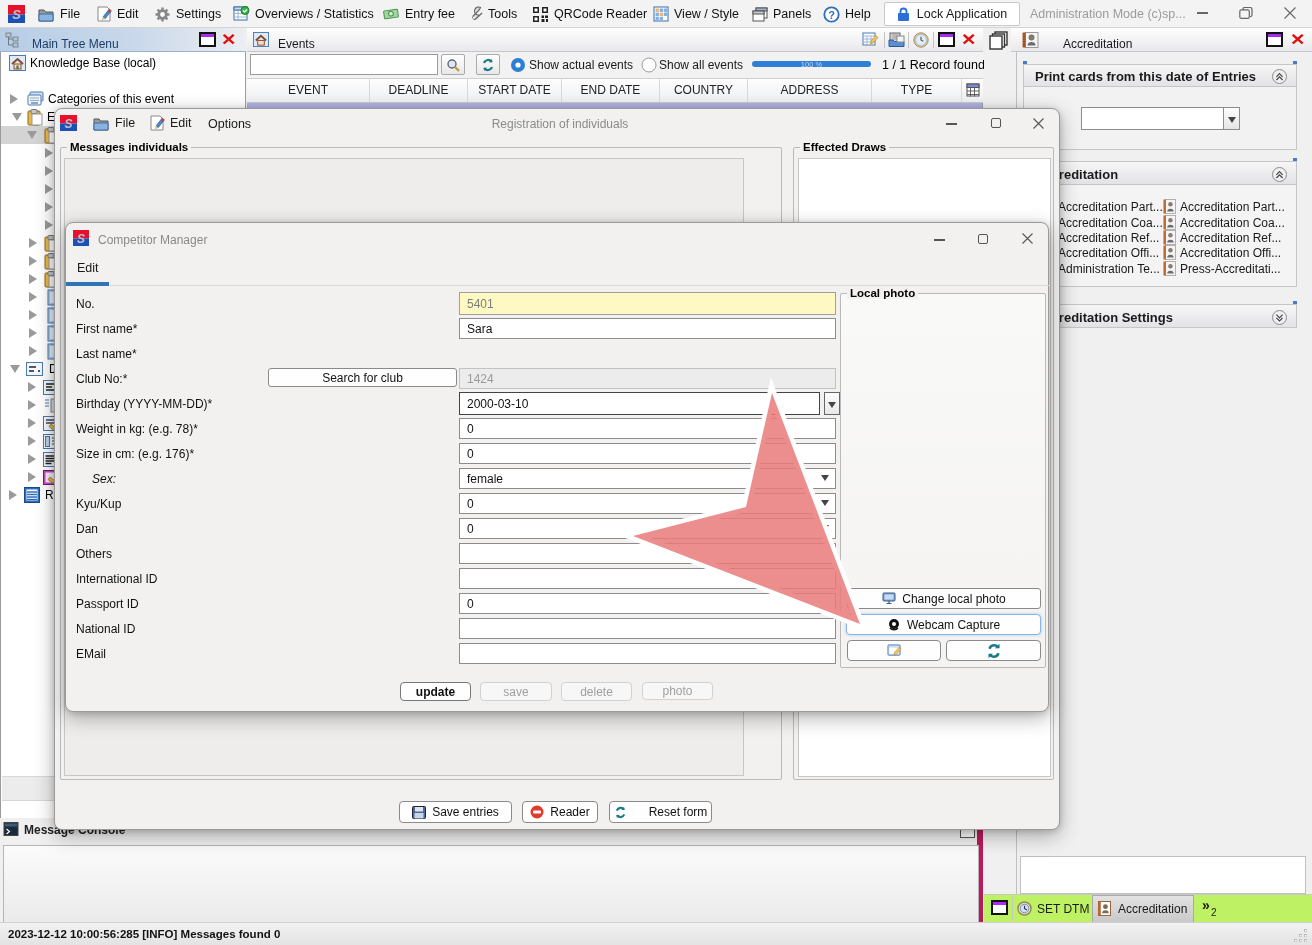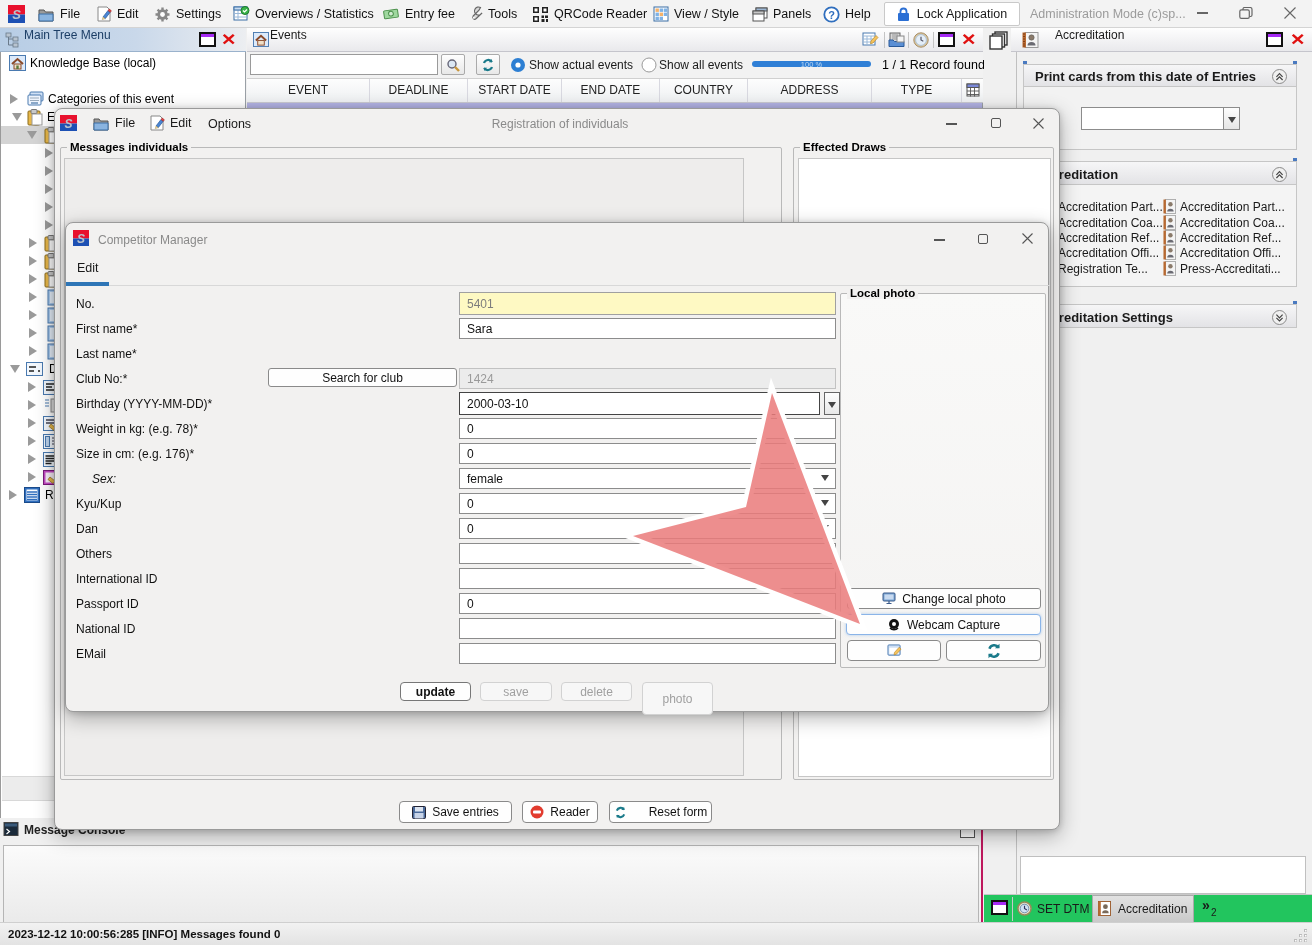--- a/index.html
+++ b/index.html
@@ -3,21 +3,21 @@
 *{margin:0;padding:0;box-sizing:border-box;}
 html,body{width:1312px;height:945px;overflow:hidden;}
 body{font-family:"Liberation Sans",sans-serif;font-size:12px;color:#1a1a1a;background:#f0f0f0;position:relative;}
 .abs{position:absolute;}
 .row{display:flex;align-items:center;}
 svg{display:block;}
 
 #menubar{left:0;top:0;width:1312px;height:28px;background:#f3f3f3;border-bottom:1px solid #d4d4d4;}
 #menubar .mi{position:absolute;top:0;height:28px;display:flex;align-items:center;gap:5px;font-size:12.5px;color:#111;}
 
-.ptitle{position:absolute;height:24px;display:flex;align-items:flex-start;font-size:12px;}
+.ptitle{position:absolute;height:24px;display:flex;align-items:flex-end;font-size:12px;padding-left:8px;}
 .graybar{background:linear-gradient(#fefefe,#e9e9ec);border-bottom:1px solid #c5c5cc;}
 
 .pmax{position:absolute;width:17px;height:15px;background:#fff;border:2px solid #111;}
 .pmax:before{content:"";position:absolute;left:0;top:0;right:0;height:3px;background:#a62bf5;}
 .px{position:absolute;font-weight:bold;color:#e01010;font-size:16px;line-height:1;transform:scaleX(1.15);}
 
 .trow{position:absolute;height:18px;display:flex;align-items:center;font-size:12px;color:#000;}
 .arr-r{width:0;height:0;border-left:8px solid #9a9a9a;border-top:5px solid transparent;border-bottom:5px solid transparent;}
 .arr-d{width:0;height:0;border-top:8px solid #9a9a9a;border-left:5px solid transparent;border-right:5px solid transparent;}
 
@@ -517,21 +517,21 @@
         </svg>
         <span style="white-space:nowrap;">Accreditation Offi...</span>
       </div>
     <div class="row" style="position:absolute;left:24px;top:62px;gap:4px;">
         <svg width="13" height="15" viewBox="0 0 14 16">
           <rect x="2.5" y="0.5" width="11" height="15" fill="#f4f4f4" stroke="#aaa"></rect>
           <rect x="0.5" y="0.5" width="2.6" height="15" fill="#b86a32"></rect>
           <circle cx="8" cy="5.5" r="2.4" fill="#8a7a6a"></circle>
           <path d="M4.5,13.5 a3.5,3.2 0 0 1 7,0 Z" fill="#6a6a72"></path>
         </svg>
-        <span style="white-space:nowrap;">Registration Te...</span>
+        <span style="white-space:nowrap;">Administration Te...</span>
       </div>
     <div class="row" style="position:absolute;left:146px;top:0px;gap:4px;">
         <svg width="13" height="15" viewBox="0 0 14 16">
           <rect x="2.5" y="0.5" width="11" height="15" fill="#f4f4f4" stroke="#aaa"></rect>
           <rect x="0.5" y="0.5" width="2.6" height="15" fill="#b86a32"></rect>
           <circle cx="8" cy="5.5" r="2.4" fill="#8a7a6a"></circle>
           <path d="M4.5,13.5 a3.5,3.2 0 0 1 7,0 Z" fill="#6a6a72"></path>
         </svg>
         <span style="white-space:nowrap;">Accreditation Part...</span>
       </div>
@@ -578,21 +578,21 @@
     </div>
   <div style="position:absolute;left:6px;top:252px;width:274px;height:24px;background:linear-gradient(#f6f6f7,#e3e3e6);border:1px solid #c6c6c6;">
     <span style="position:absolute;left:11px;top:5px;font-weight:bold;font-size:13px;">Accreditation Settings</span>
     <svg style="position:absolute;right:9px;top:5px;" width="15" height="15">
         <circle cx="7.5" cy="7.5" r="7" fill="#f0f0f0" stroke="#8a8a8a"></circle>
         <path d="M4.4,4.7 L7.5,7.8 L10.6,4.7 M4.4,7.9 L7.5,11 L10.6,7.9" fill="none" stroke="#444" stroke-width="1.2"></path>
       </svg>
   </div>
   <div style="position:absolute;left:3px;top:804px;width:286px;height:38px;background:#fff;border:1px solid #c0c0c0;"></div>
 </div>
-<div class="abs" id="tabbar2" style="left:984px;top:894px;width:328px;height:28px;background:#22c55e;border-top:1px solid #c8c8c8;">
+<div class="abs" id="tabbar2" style="left:984px;top:894px;width:328px;height:28px;background:#bef264;border-top:1px solid #c8c8c8;">
   <div style="position:absolute;left:28px;top:2px;width:1px;height:24px;background:#c8c8c8;"></div>
   <div style="position:absolute;left:7px;top:5px;width:17px;height:15px;background:#fff;border:2px solid #111;">
       <div style="position:absolute;left:0;top:0;right:0;height:3px;background:#a62bf5;"></div>
     </div>
   <svg style="position:absolute;left:33px;top:6px;" width="15" height="15" viewBox="0 0 16 16">
       <circle cx="8" cy="8" r="7" fill="#e8e4d0" stroke="#9a8a5a" stroke-width="1.6"></circle>
       <circle cx="8" cy="8" r="4.6" fill="#cfe2f3" stroke="#6a8aaa"></circle>
       <path d="M8,5 V8 L10.5,9.5" stroke="#335" stroke-width="1.2" fill="none"></path>
     </svg>
   <span style="position:absolute;left:53px;top:7px;font-size:12px;">SET DTM</span>
@@ -601,21 +601,21 @@
       <rect x="0.5" y="0.5" width="13" height="15" fill="#fff" stroke="#9a5a2a"></rect>
       <rect x="0.5" y="0.5" width="2.5" height="15" fill="#b86a32"></rect>
       <circle cx="8" cy="6" r="2.6" fill="#7a6a5a"></circle>
       <path d="M4.5,13 a3.5,3 0 0 1 7,0 Z" fill="#7a6a5a"></path>
     </svg>
   <span style="position:absolute;left:134px;top:7px;font-size:12px;">Accreditation</span>
   <span style="position:absolute;left:218px;top:2px;font-size:14px;font-weight:bold;">»</span>
   <span style="position:absolute;left:227px;top:12px;font-size:10px;">2</span>
 </div>
 
-<div class="abs" style="left:0;top:818px;width:983px;height:104px;background:#f0f0f0;border-right:2px solid #be185d;">
+<div class="abs" style="left:0;top:818px;width:983px;height:104px;background:#f0f0f0;border-right:6px solid #be185d;">
   <svg style="position:absolute;left:3px;top:4px;" width="16" height="14" viewBox="0 0 15 14">
       <rect x="0.5" y="0.5" width="14" height="13" fill="#1a2a3a" stroke="#444"></rect>
       <rect x="1.5" y="1.5" width="12" height="3" fill="#3a5a7a"></rect>
       <path d="M3,7 l3,2.5 l-3,2.5" stroke="#fff" stroke-width="1.2" fill="none"></path>
     </svg>
   <div style="position:absolute;left:24px;top:5px;font-size:12px;font-weight:bold;color:#222;">Message Console</div>
   <div style="position:absolute;left:3px;top:27px;width:976px;height:93px;border:1px solid #b5b5b5;background:linear-gradient(#fbfbfb,#e7e7e7);"></div>
   <div style="position:absolute;left:960px;top:8px;width:15px;height:12px;border:1.5px solid #555;background:#fff;"></div>
 </div>
 
@@ -786,18 +786,18 @@
       <svg width="16" height="16" viewBox="0 0 14 14">
         <path d="M3,5 a4.5,4.5 0 0 1 8,-1 M11,9 a4.5,4.5 0 0 1 -8,1" fill="none" stroke="#1a7a8a" stroke-width="2.2"></path>
         <path d="M11.8,0.6 v4 h-4 Z" fill="#1a7a8a"></path>
         <path d="M2.2,13.4 v-4 h4 Z" fill="#1a7a8a"></path>
       </svg>
     </div>
 
   <div class="btn" style="left:334px;top:459px;width:71px;height:19px;border-color:#777;font-weight:bold;">update</div>
   <div class="btn dis" style="left:414px;top:459px;width:72px;height:19px;">save</div>
   <div class="btn dis" style="left:495px;top:459px;width:71px;height:19px;">delete</div>
-  <div class="btn dis" style="left:576px;top:459px;width:71px;height:33px;">photo</div>
+  <div class="btn dis" style="left:576px;top:459px;width:71px;height:18px;">photo</div>
 </div>
 
 <svg class="abs" style="left:600px;top:360px;pointer-events:none;" width="290" height="290" viewBox="0 0 290 290">
   <path d="M172,33 L260,264 L33,176 L146,147 Z" fill="#ea7a7a" fill-opacity="0.85" stroke="#ffffff" stroke-width="9" paint-order="stroke" stroke-linejoin="miter"></path>
 </svg>
 
 </body></html>

